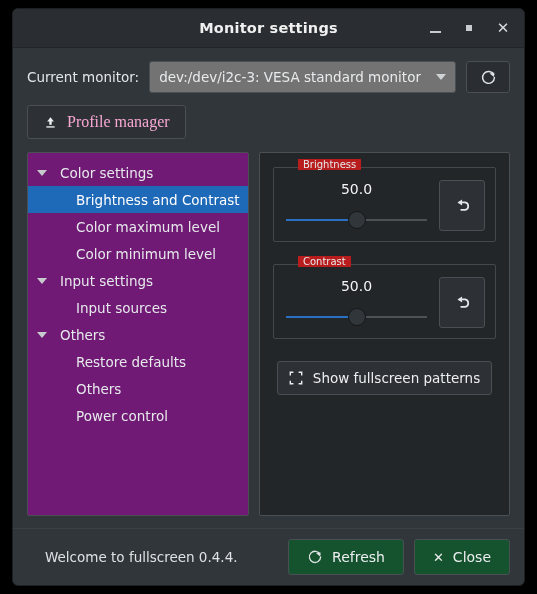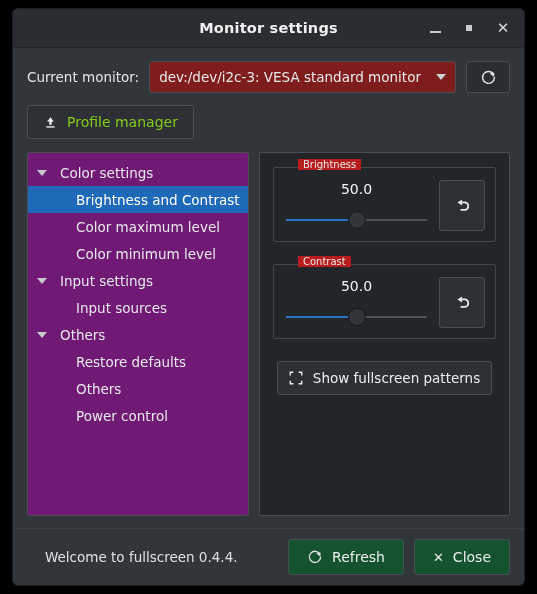--- a/index.html
+++ b/index.html
@@ -85,21 +85,21 @@
     gap: 10px;
   }
   #monitor-label {
     font-size: 13.5px;
     color: #e3e6e8;
     white-space: nowrap;
   }
   #monitor-combo {
     flex: 1;
     height: 32px;
-    background: #7f1d1d;
+    background: #737373;
     border: 1px solid #4a4f54;
     border-radius: 3px;
     display: flex;
     align-items: center;
     padding: 0 9px;
     box-sizing: border-box;
   }
   #monitor-combo-text {
     font-size: 13.5px;
     color: #e8eaec;
@@ -134,22 +134,23 @@
     align-items: center;
     gap: 9px;
     height: 34px;
     padding: 0 15px;
     background: #2d3136;
     border: 1px solid #4a4f54;
     border-radius: 3px;
     box-sizing: border-box;
   }
   #profile-btn-label {
-    font-size: 14px;
-    color: #84cc16;
+    font-size: 16px;
+    color: #f9a8d4;
+    font-family: Liberation Serif, serif;
   }
 
   
   #body-area {
     flex: 1;
     display: flex;
     padding: 13px 14px 0 14px;
     gap: 10px;
     min-height: 0;
   }

